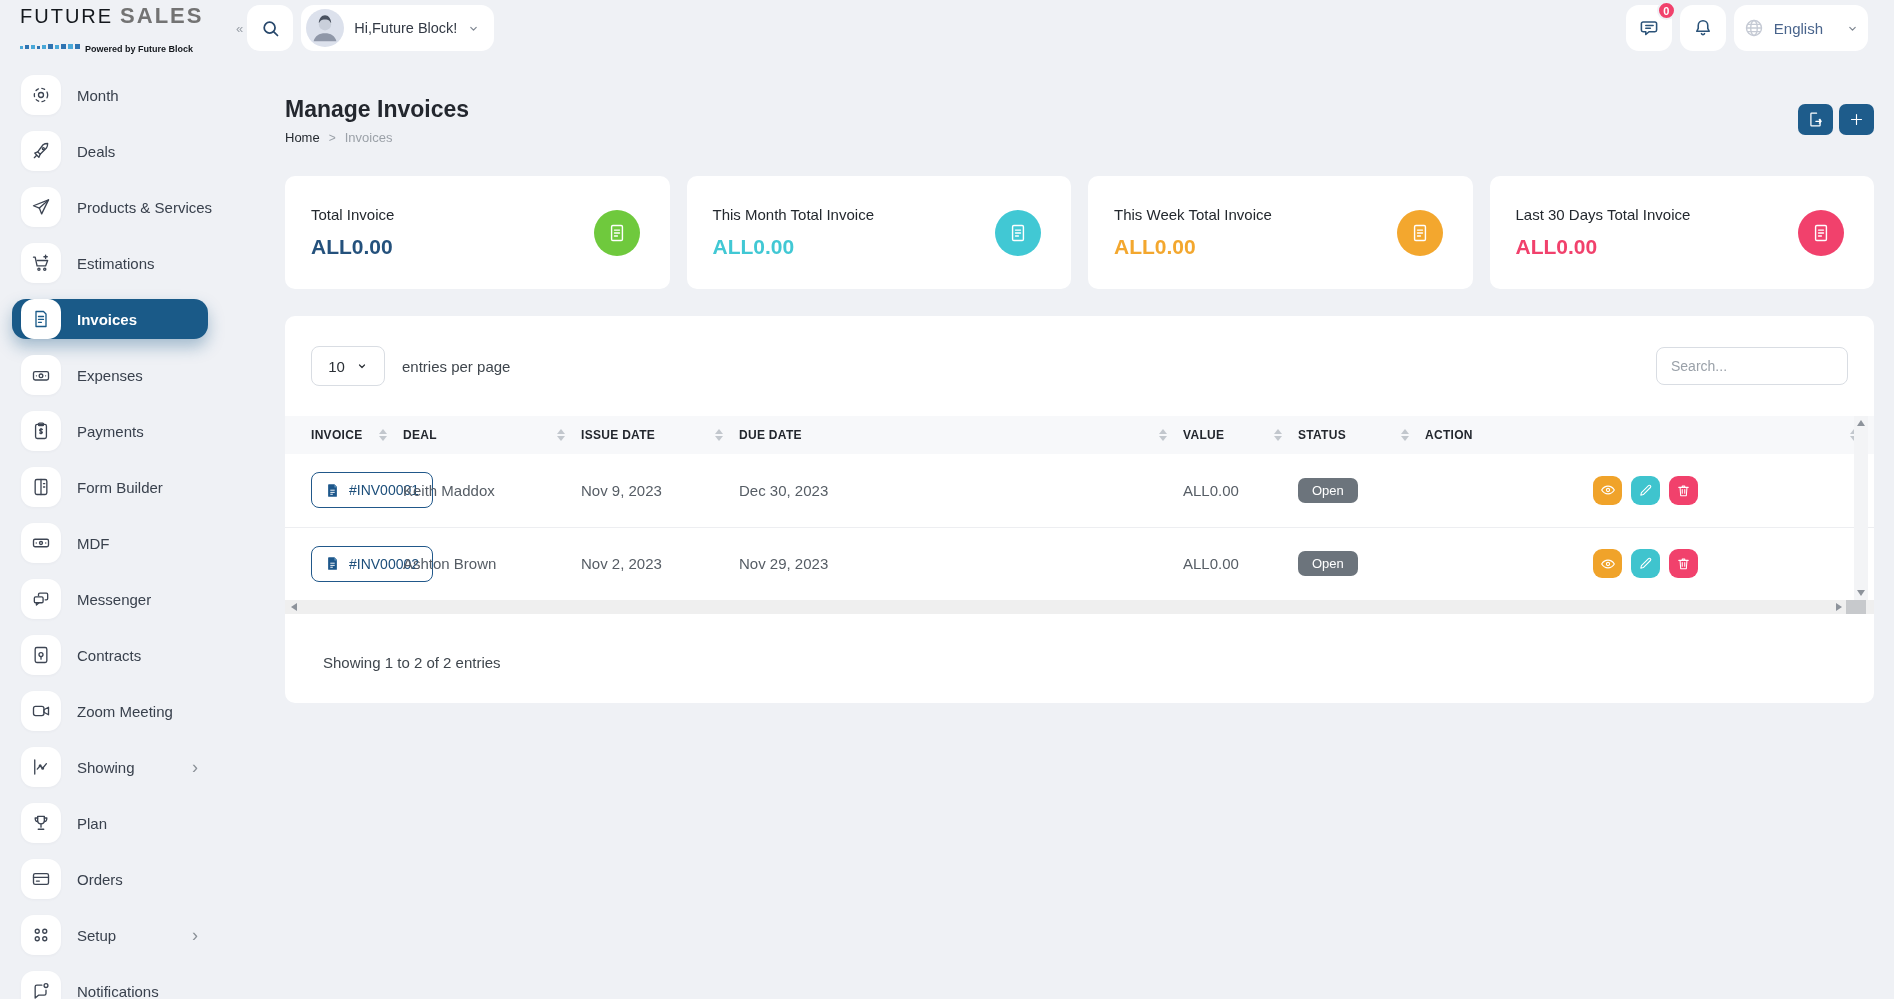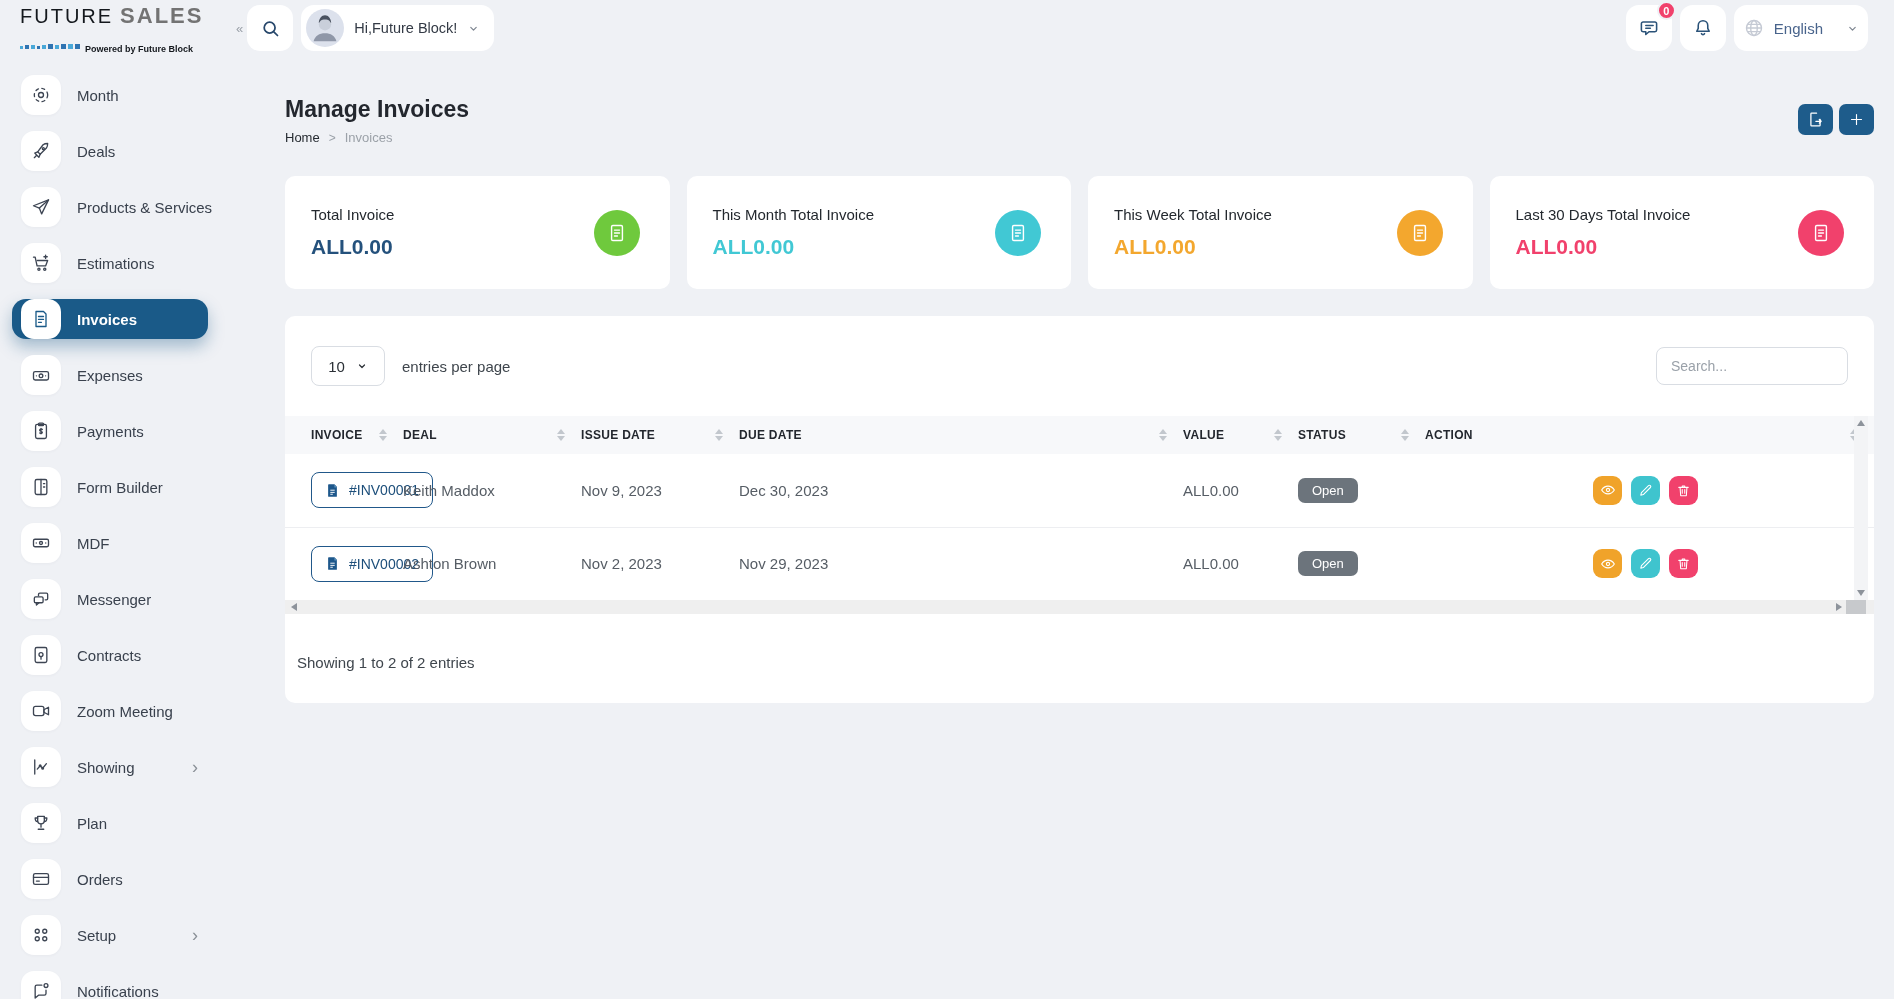--- a/index.html
+++ b/index.html
@@ -84,21 +84,21 @@
   .action-btn { width:29px; height:29px; border-radius:9px; border:none; display:flex; align-items:center; justify-content:center; cursor:pointer; }
   .action-btn svg { stroke:#fff; fill:none; stroke-width:1.7; stroke-linecap:round; stroke-linejoin:round; }
   
   .vscroll { position:absolute; top:100px; right:6px; width:14px; height:184px; background:#f3f4f6; display:flex; flex-direction:column; justify-content:space-between; align-items:center; padding:4px 0; }
   .vscroll .tri-up { width:0;height:0;border:4px solid transparent;border-bottom:6px solid #8d939b;border-top:none; }
   .vscroll .tri-dn { width:0;height:0;border:4px solid transparent;border-top:6px solid #8d939b;border-bottom:none; }
   .hscroll { height:14px; background:#efefef; position:relative; margin-top:0; }
   .hscroll .tri-left { position:absolute; left:6px; top:3px; width:0;height:0;border:4px solid transparent;border-right:6px solid #8d939b;border-left:none; }
   .hscroll .tri-right { position:absolute; right:32px; top:3px; width:0;height:0;border:4px solid transparent;border-left:6px solid #8d939b;border-right:none; }
   .hscroll .thumb { position:absolute; right:8px; top:0; width:20px; height:14px; background:#c7c9cc; }
-  .table-footer { font-size:15px; color:#3f464d; margin:40px 12px 0; }
+  .table-footer { font-size:15px; color:#3f464d; margin:40px 38px 0; }
 </style>
 </head>
 <body>
 
 <div class="topbar">
   <div class="logo-block">
     <div class="logo-line1">
       <span class="logo-primary">FUTURE</span>
       <span class="logo-secondary">SALES</span>
     </div>

